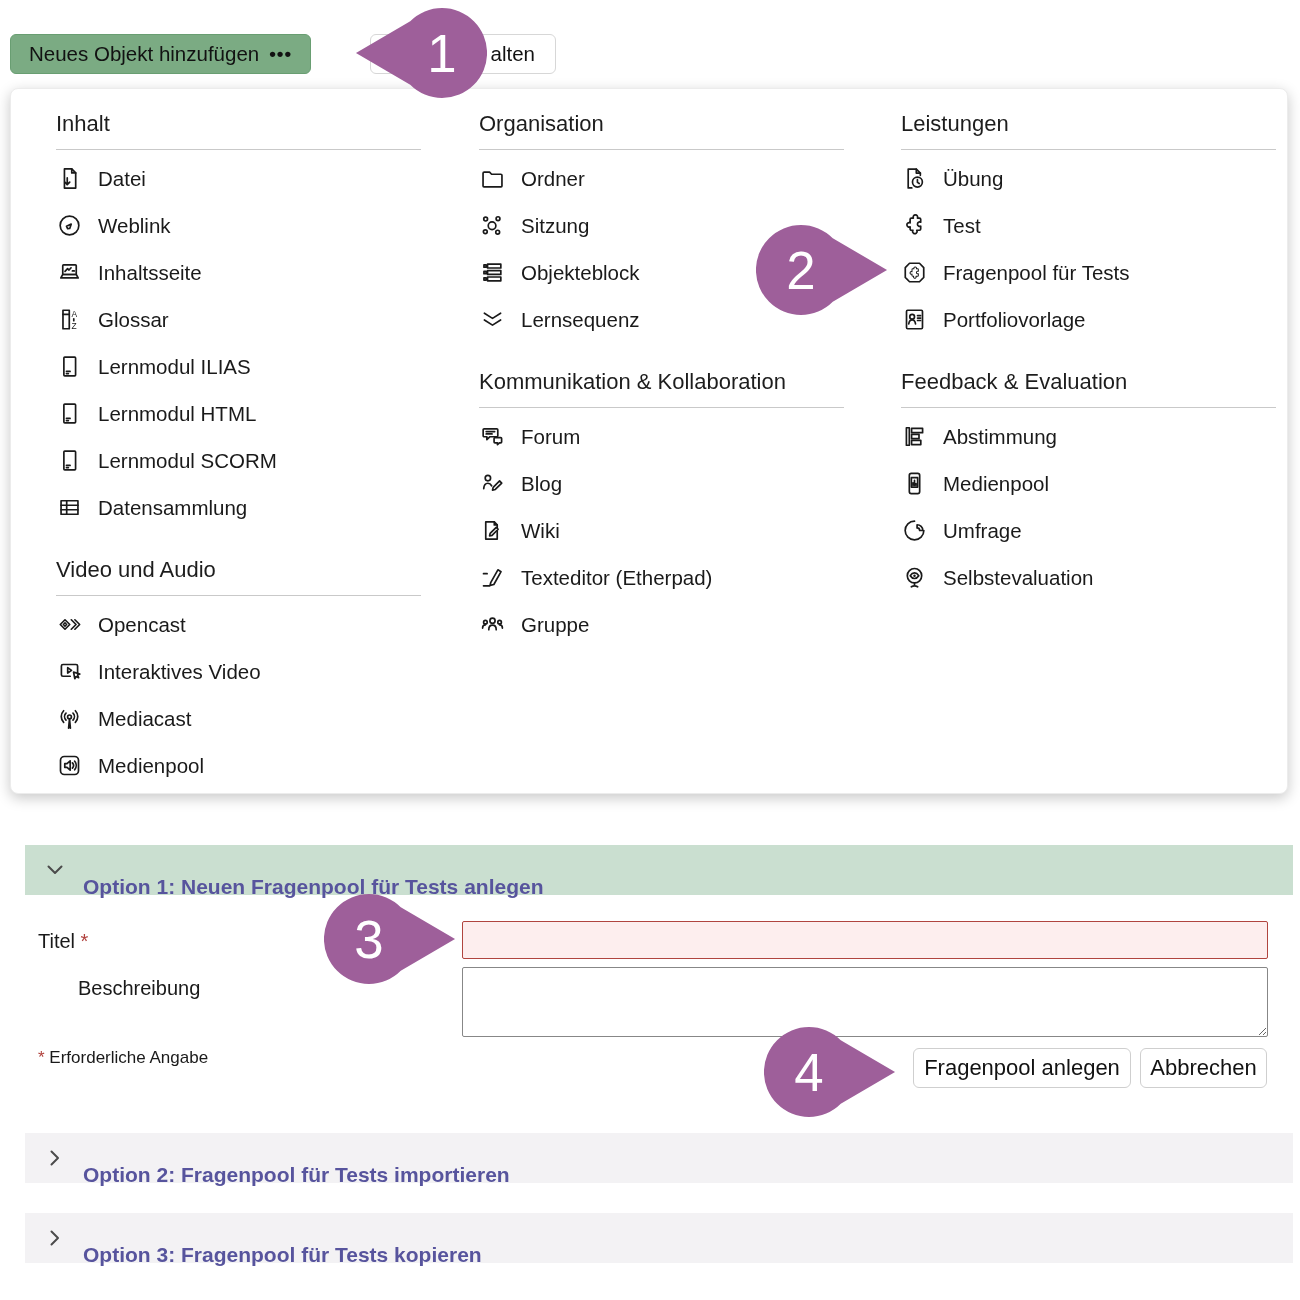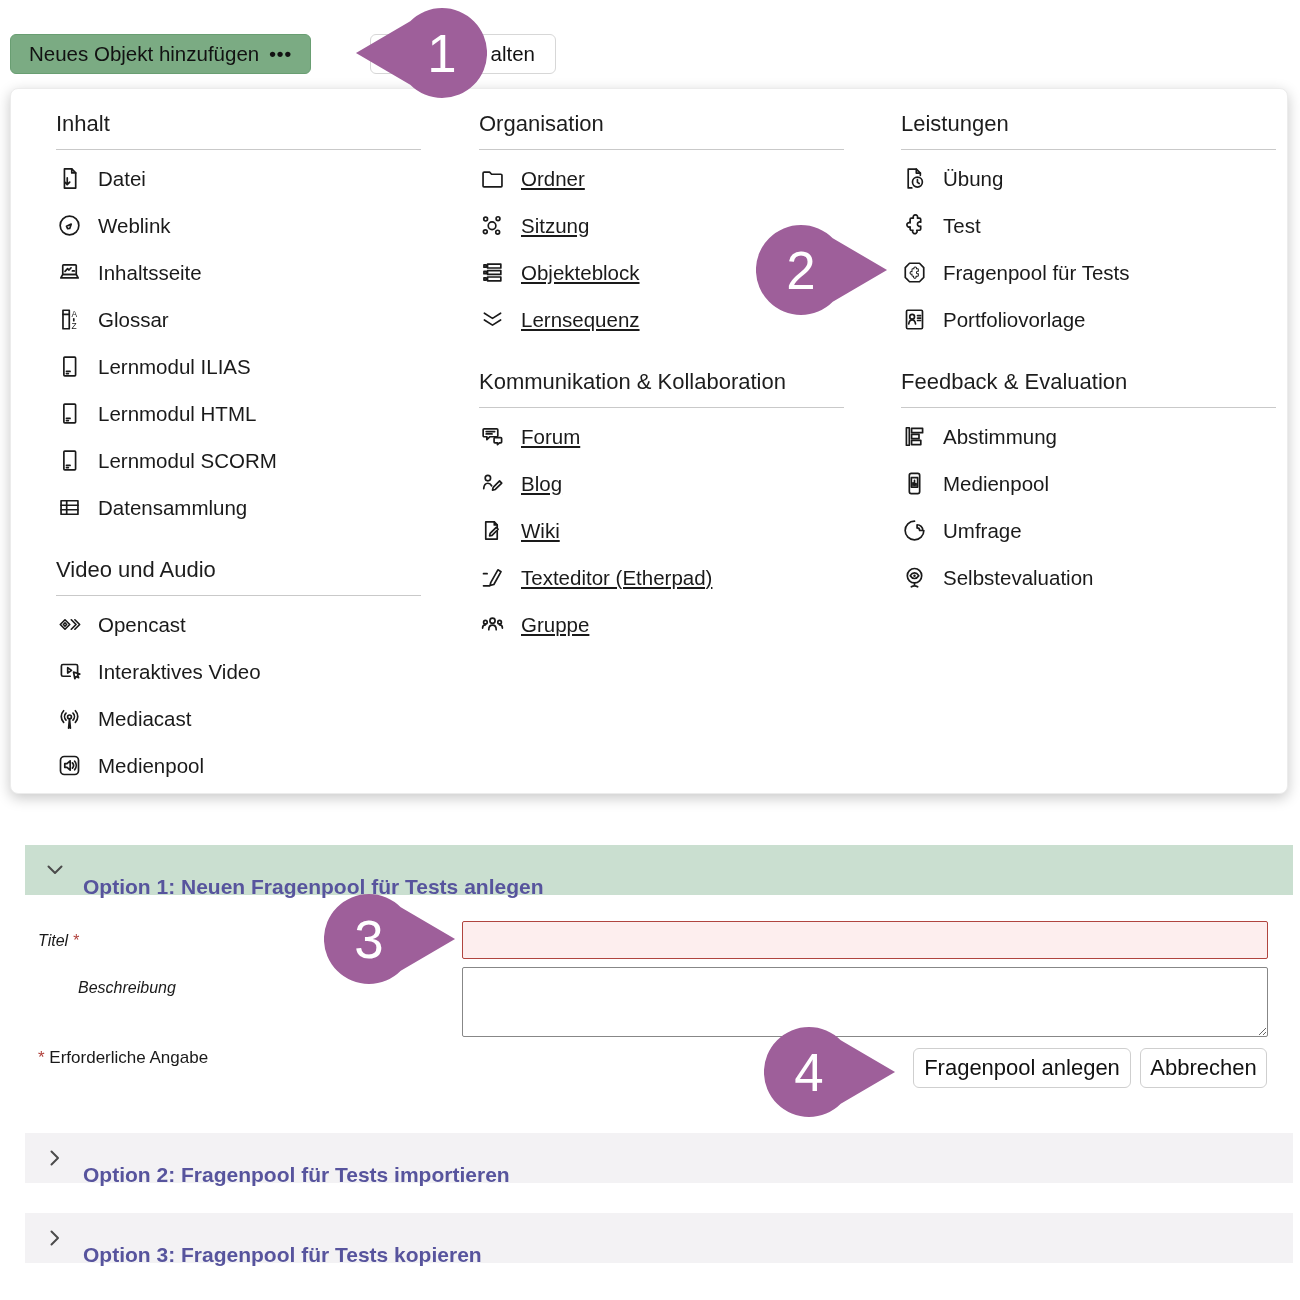--- a/index.html
+++ b/index.html
@@ -13,21 +13,21 @@
   .btn-green .dots{font-weight:bold;letter-spacing:1px;font-size:19px;}
   .btn-partial{position:absolute;left:370px;top:34px;width:186px;height:40px;background:#fff;
     border:1px solid #d7d7d7;border-radius:6px;box-sizing:border-box;font-size:20.5px;color:#121212;
     display:flex;align-items:center;justify-content:flex-end;padding-right:20px;cursor:pointer;}
 
   
   .panel{position:absolute;left:10px;top:88px;width:1278px;height:706px;background:#fff;
     border:1px solid #ececec;border-radius:8px;box-shadow:0 4px 14px rgba(0,0,0,.22);box-sizing:border-box;}
   .col{position:absolute;top:22px;}
   .col1{left:45px;width:365px;}
-  .col2{left:468px;width:365px;text-decoration:underline;}
+  .col2{left:468px;width:365px;}
   .col3{left:890px;width:375px;}
   .sec-head{border-bottom:1px solid #c9c9c9;padding-bottom:12px;}
   .sec-title{display:inline-block;max-width:310px;font-size:22px;line-height:26px;color:#1d1d1d;}
   .menu-section + .menu-section{margin-top:26px;}
   ul.items{list-style:none;margin:5px 0 0;padding:0;}
   ul.items li{height:47px;display:flex;align-items:center;gap:15px;font-size:20.5px;cursor:pointer;}
   svg.ic{width:27px;height:27px;flex:0 0 27px;stroke:#1a1a1a;fill:none;stroke-width:1.5;
     stroke-linecap:round;stroke-linejoin:round;}
 
   
@@ -37,21 +37,21 @@
 
   
   .acc{position:absolute;left:25px;width:1268px;height:50px;display:flex;align-items:center;gap:16px;
     padding-left:18px;box-sizing:border-box;cursor:pointer;}
   .acc-green{background:#cadfd0;}
   .acc-gray{background:#f3f2f4;}
   .acc .title{font-size:21px;font-weight:bold;color:#57549d;margin-top:33px;}
   svg.chev{width:24px;height:24px;stroke:#4b4b4b;fill:none;stroke-width:2;stroke-linecap:round;stroke-linejoin:round;}
 
   
-  .f-label{position:absolute;left:38px;height:38px;line-height:38px;font-size:16px;color:#1a1a1a;font-style:italic;}
+  .f-label{position:absolute;left:38px;height:38px;line-height:38px;font-size:20px;color:#1a1a1a;}
   .req{color:#b0403c;}
   .input-error{position:absolute;left:462px;top:921px;width:806px;height:38px;box-sizing:border-box;
     border:1.5px solid #b0453f;background:#fdeeee;border-radius:2px;font-size:19px;padding:0 8px;
     font-family:"Liberation Sans","DejaVu Sans",sans-serif;}
   .ta{position:absolute;left:462px;top:967px;width:806px;height:70px;box-sizing:border-box;
     border:1.5px solid #878787;background:#fff;border-radius:2px;resize:vertical;
     font-family:"Liberation Sans","DejaVu Sans",sans-serif;font-size:19px;padding:4px 8px;}
   .footnote{position:absolute;left:38px;top:1048px;font-size:17px;color:#1a1a1a;}
   .btn-plain{position:absolute;top:1048px;height:40px;background:#fff;border:1px solid #cfcfcf;
     border-radius:6px;font-size:22px;color:#121212;box-sizing:border-box;cursor:pointer;

